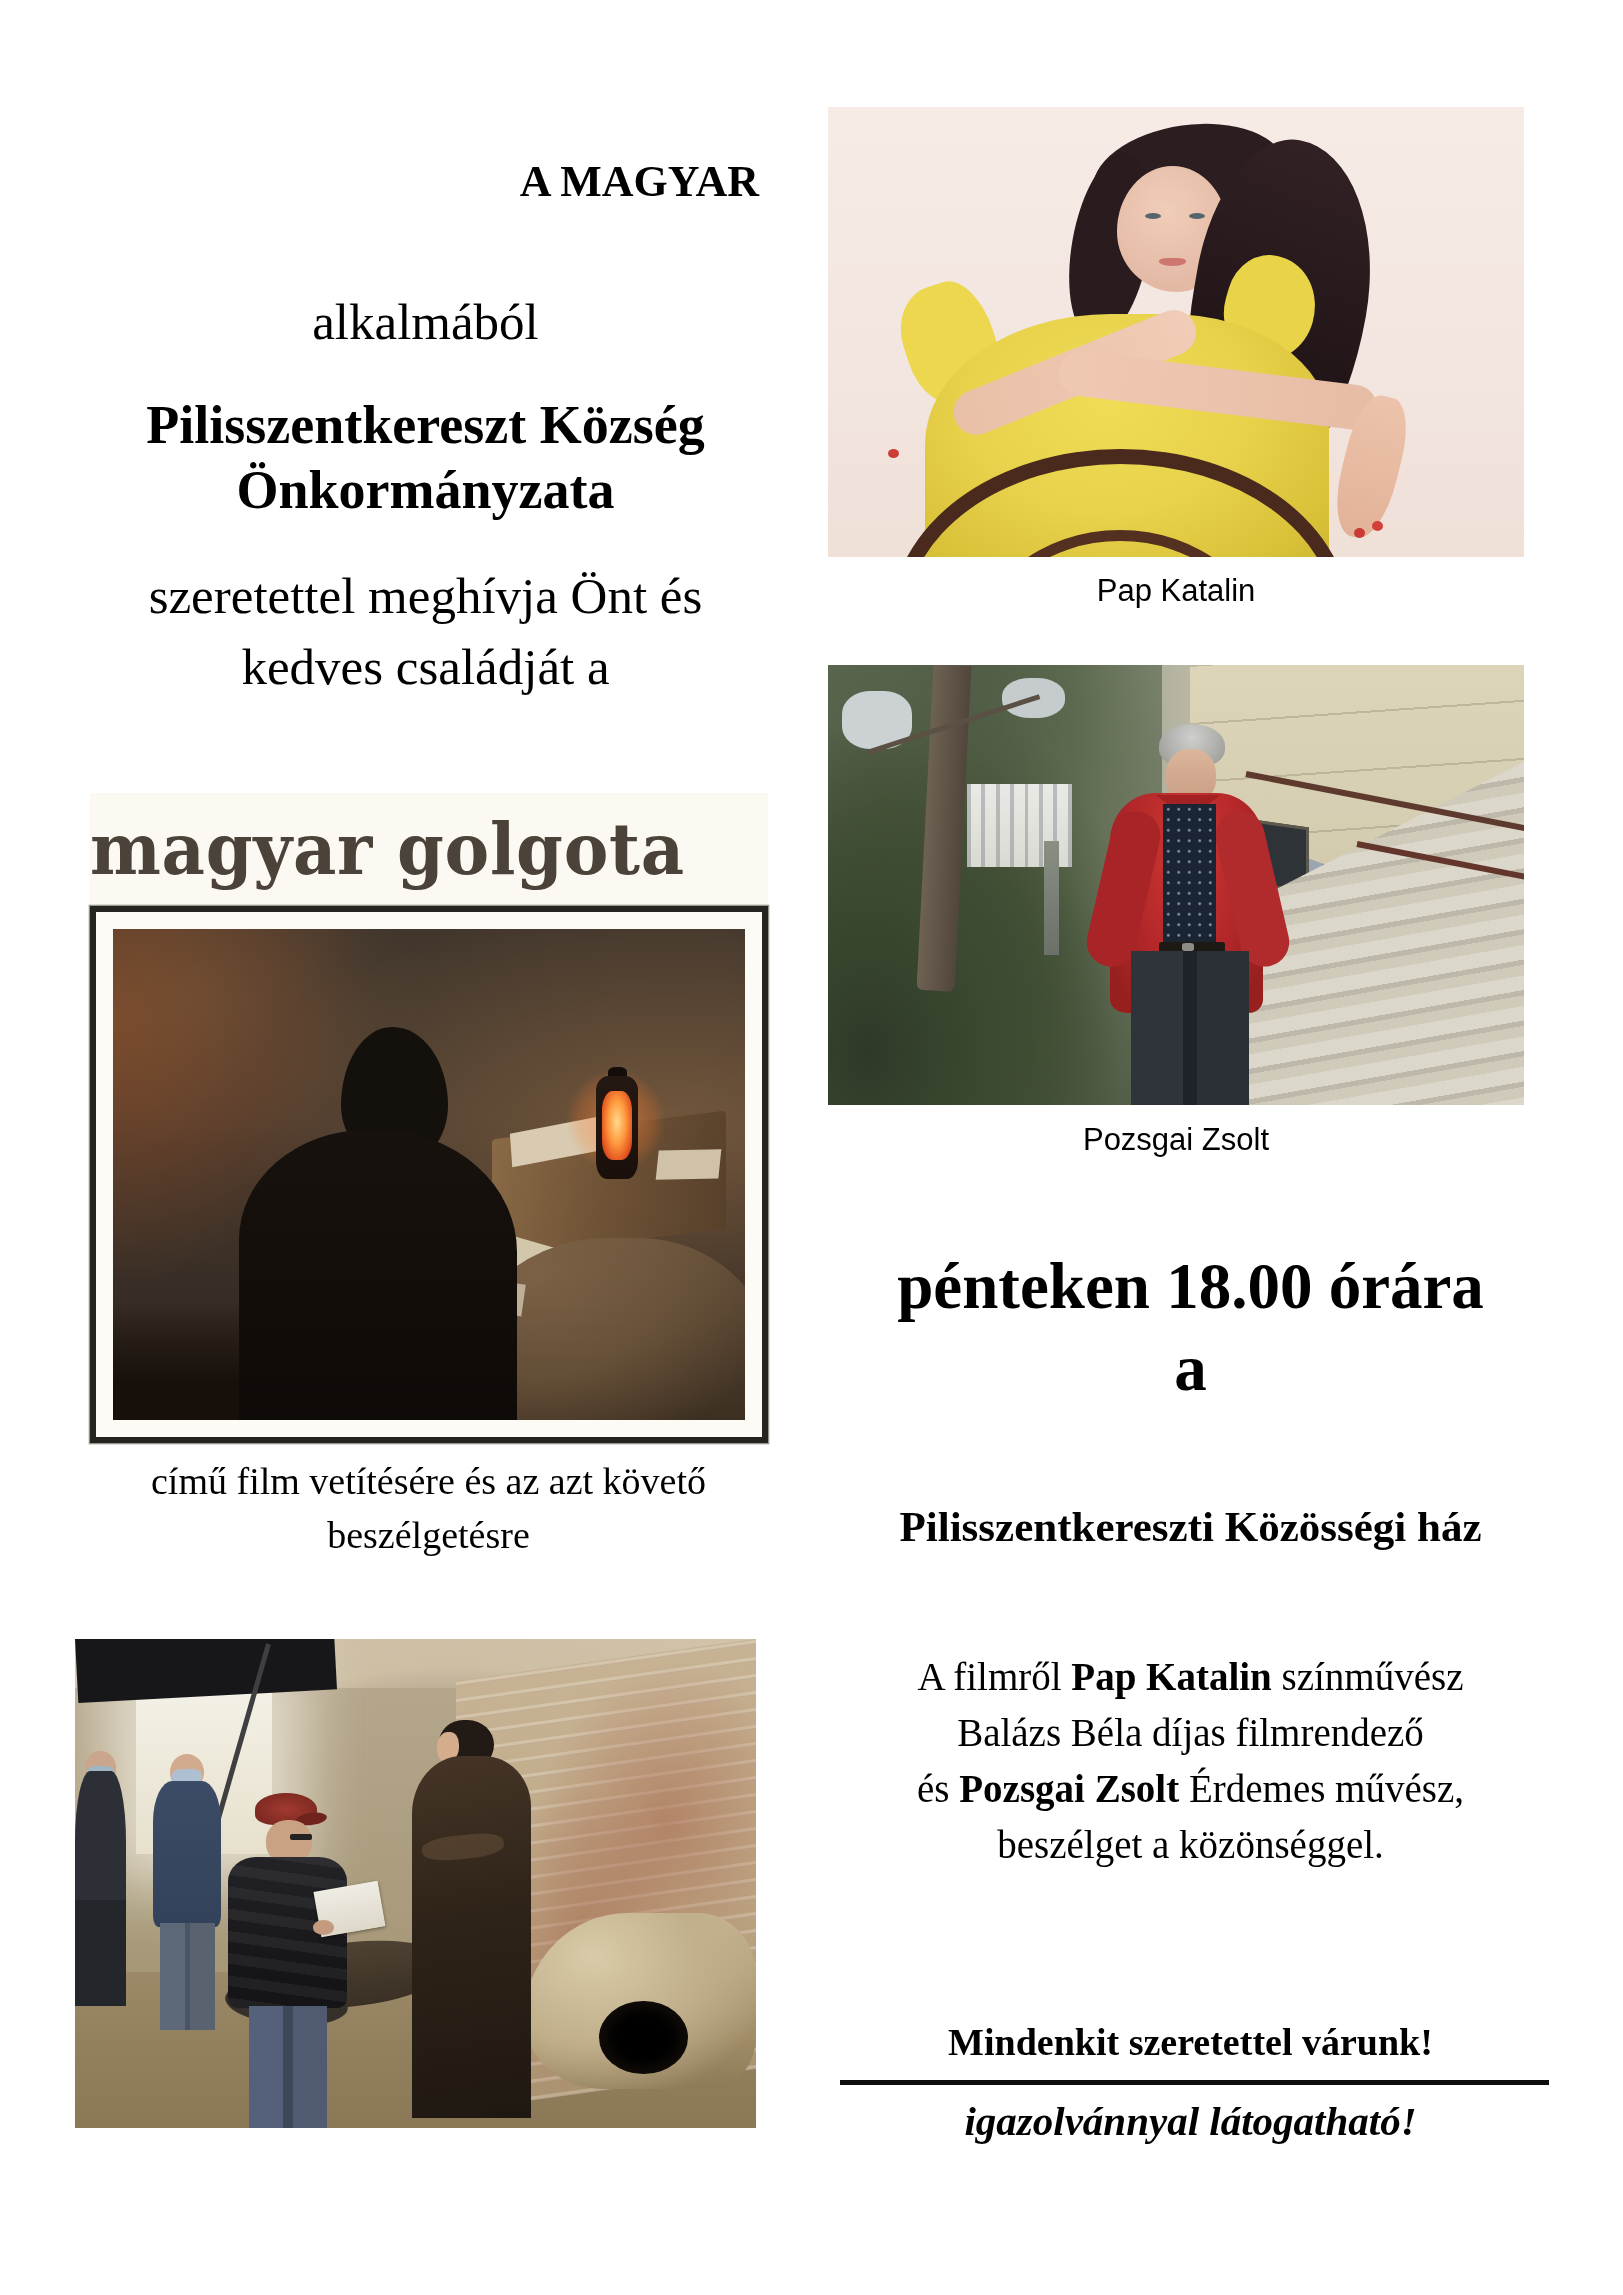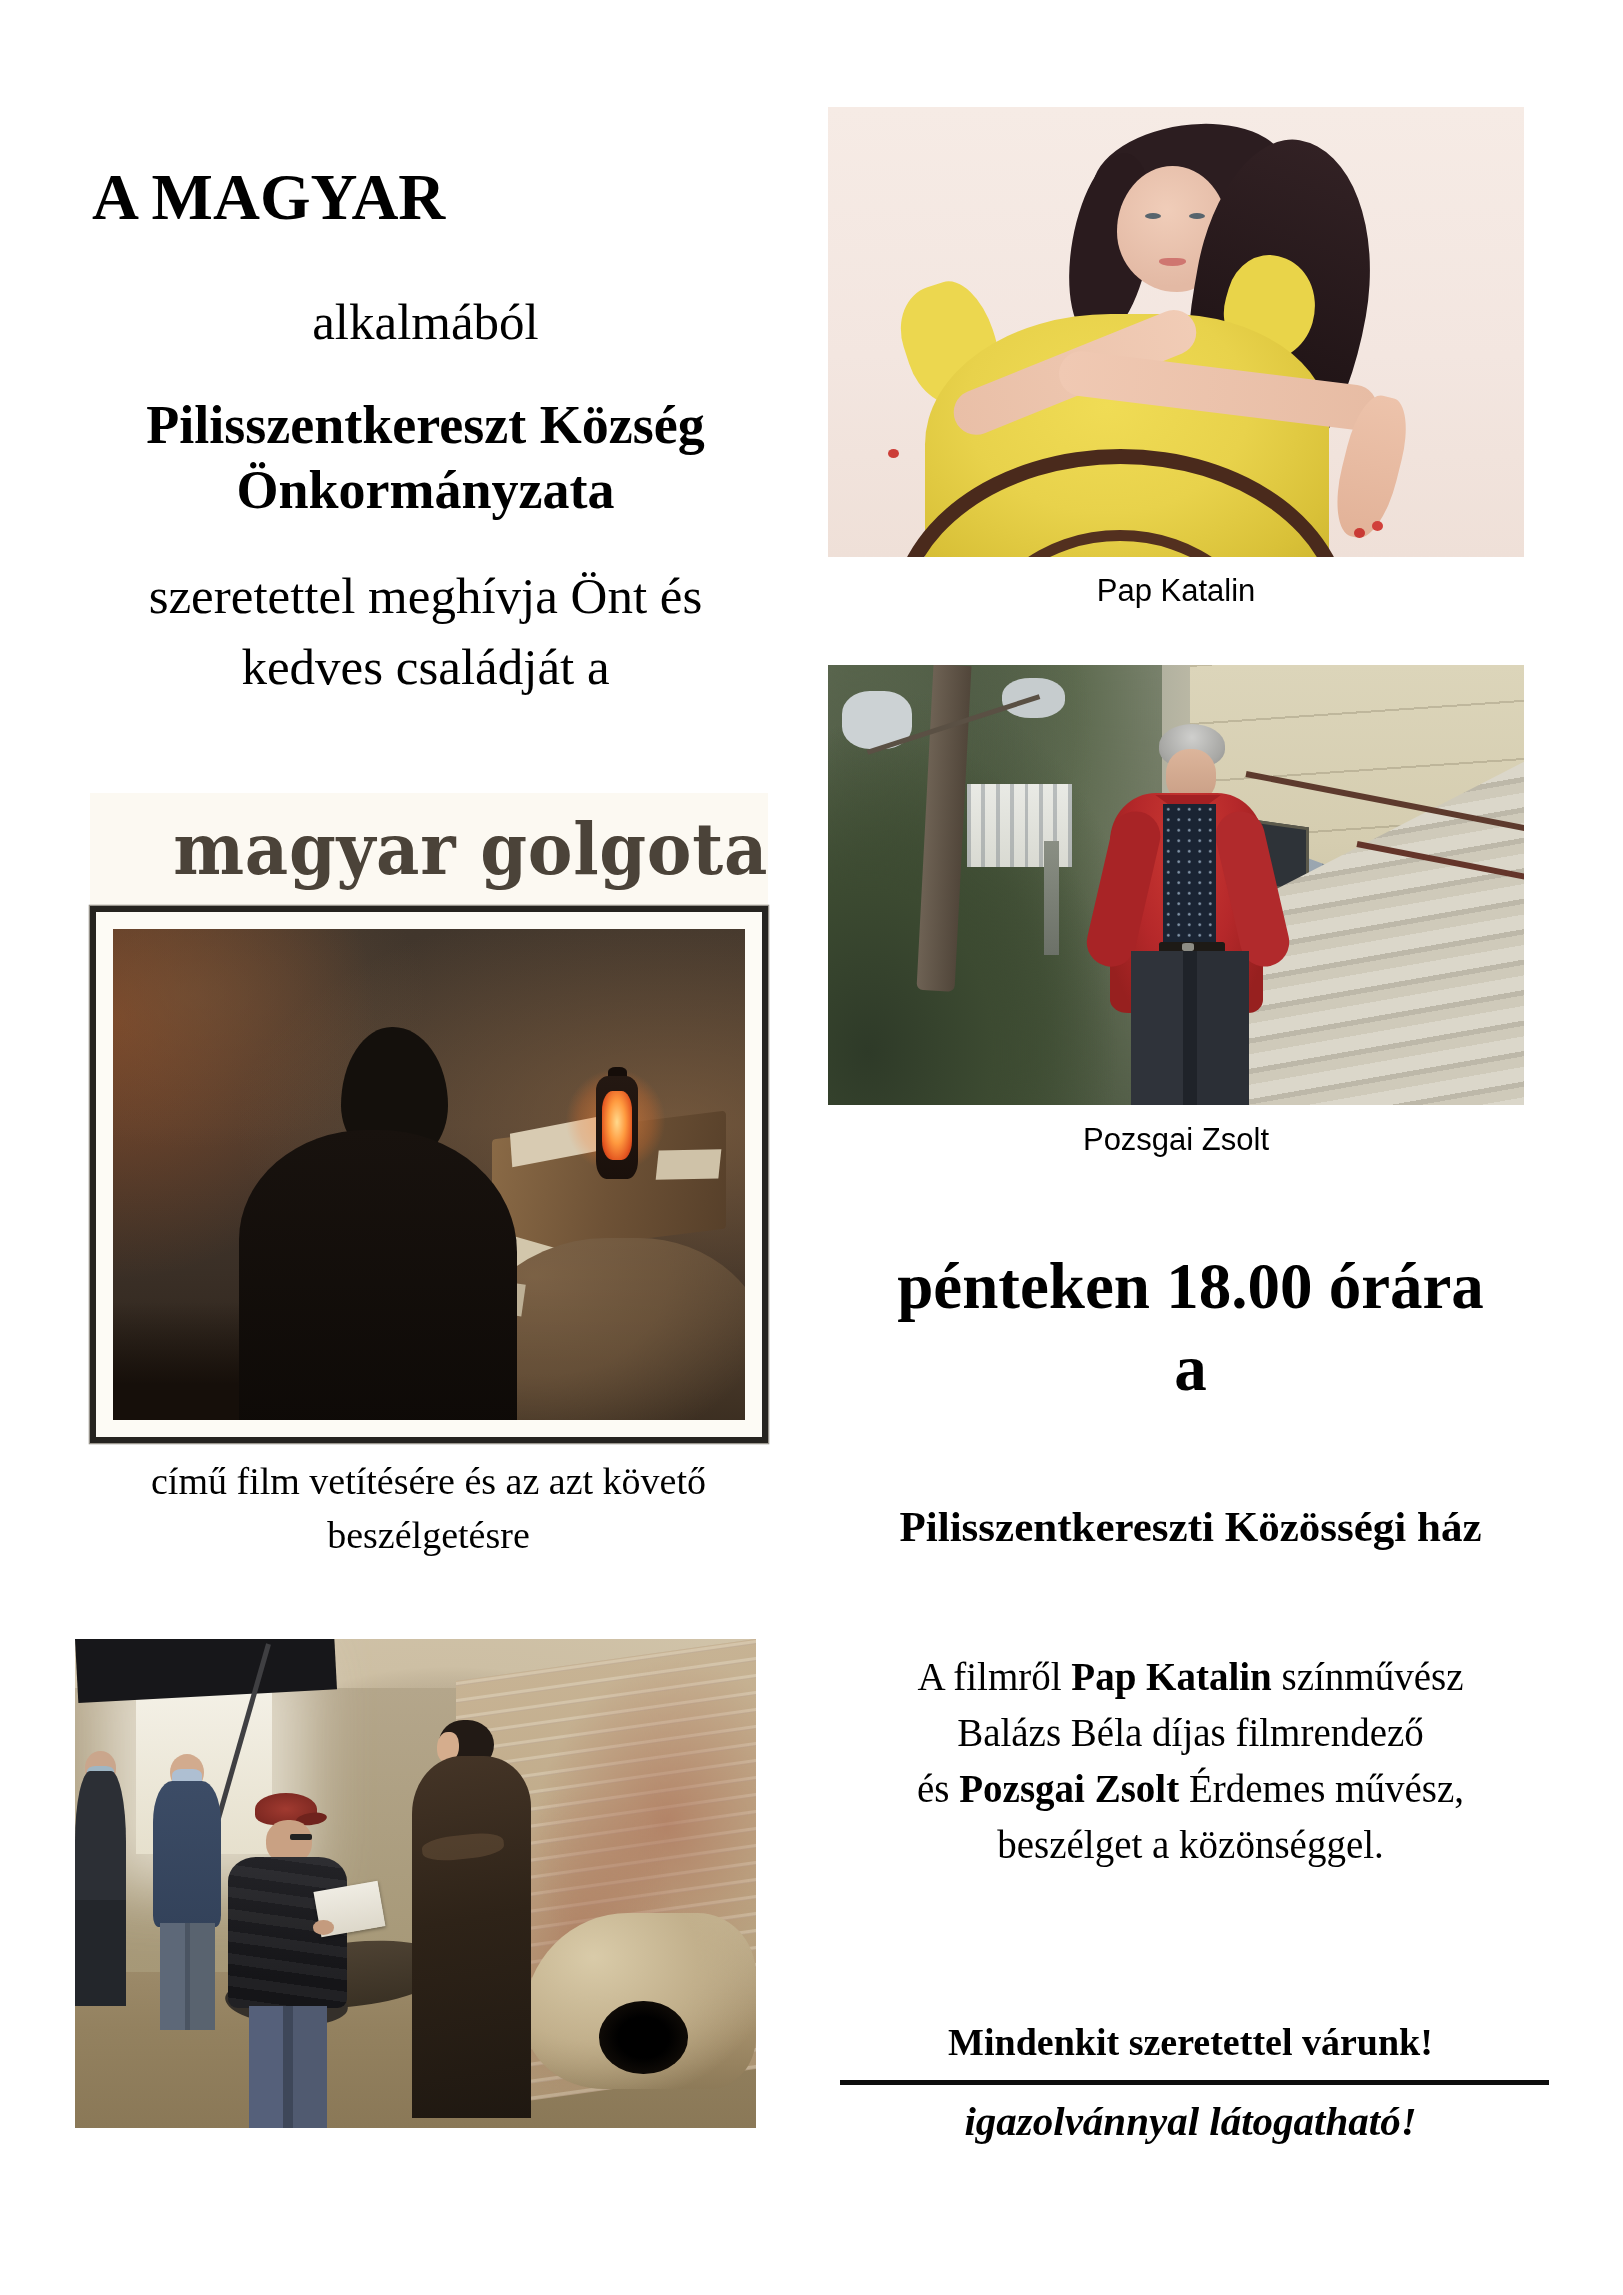--- a/index.html
+++ b/index.html
@@ -3,26 +3,26 @@
 <meta charset="utf-8">
 <title>Meghívó</title>
 <style>
   html,body{margin:0;padding:0;background:#bdbdbd;}
   .page{position:relative;width:1623px;height:2295px;background:#ffffff;overflow:hidden;
         font-family:"Liberation Serif",serif;color:#000;}
   .abs{position:absolute;}
   .ln{display:block;}
 
   
-  .title{left:92px;top:113px;width:681px;font-weight:bold;font-size:65px;line-height:80px;text-align:left;}
+  .title{left:78px;top:113px;width:681px;font-weight:bold;font-size:44px;line-height:80px;text-align:right;}
   .subtitle{left:85px;top:293px;width:681px;font-size:51px;line-height:59px;text-align:center;}
   .org{left:85px;top:393px;width:681px;font-weight:bold;font-size:54px;line-height:65px;text-align:center;}
   .invite{left:85px;top:561px;width:681px;font-size:51px;line-height:71px;text-align:center;}
 
-  .logo-strip{left:90px;top:793px;width:678px;height:113px;display:flex;align-items:center;justify-content:flex-end;}
+  .logo-strip{left:90px;top:793px;width:678px;height:113px;display:flex;align-items:center;justify-content:flex-start;}
   .logo-text{font-family:"DejaVu Serif",serif;font-weight:bold;font-size:67px;letter-spacing:0.7px;transform:scaleY(1.06);}
 
   .film-frame{left:90px;top:906px;width:678px;height:537px;box-sizing:border-box;
               border:6.5px solid #262420;background:#fdfbf5;padding:17px;box-shadow:0 0 0 1.3px #98948c;}
   .film-still{position:relative;width:100%;height:100%;overflow:hidden;}
 
   .film-caption{left:52px;top:1454px;width:753px;font-size:38px;line-height:54px;text-align:center;}
 
   
   .photo-caption{font-family:"Liberation Sans",sans-serif;font-size:31px;text-align:center;}

